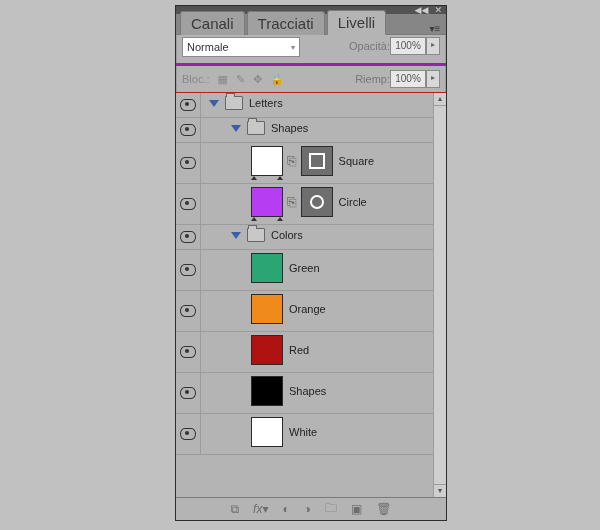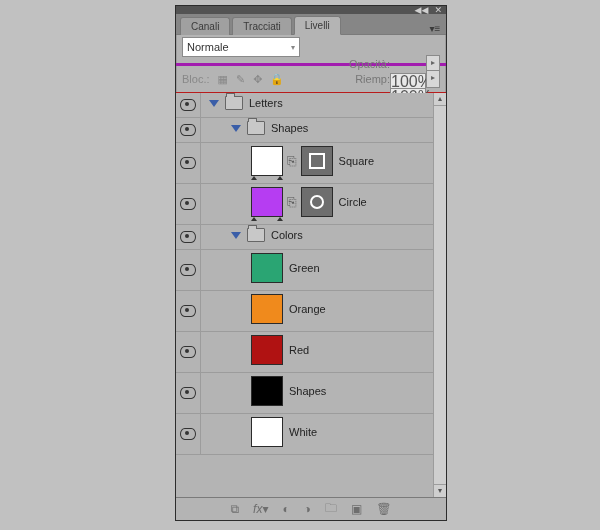--- a/index.html
+++ b/index.html
@@ -39,21 +39,21 @@
     display: flex;
     align-items: flex-end;
     height: 20px;
     background: #868686;
     border-bottom: 1px solid #7a7a7a;
     padding-left: 4px;
     gap: 0;
   }
   .tab {
     padding: 3px 10px 3px 10px;
-    font-size: 10px;
+    font-size: 15px;
     color: #3a3a3a;
     background: #a0a0a0;
     border: 1px solid #7a7a7a;
     border-bottom: none;
     border-radius: 3px 3px 0 0;
     margin-right: 2px;
     position: relative;
     top: 1px;
     margin-top: 48px;
   }
@@ -99,22 +99,21 @@
     color: #777;
   }
   .pct-box {
     width: 34px;
     height: 16px;
     background: #e8e8e8;
     border: 1px solid #8a8a8a;
     text-align: center;
     line-height: 16px;
     color: #555;
-    font-size: 16px;
-    margin-top: 36px;
+    font-size: 10px;
   }
   .slide-btn {
     width: 12px;
     height: 16px;
     border: 1px solid #8a8a8a;
     background: #d8d8d8;
     text-align: center;
     line-height: 14px;
     font-size: 8px;
     color: #666;

